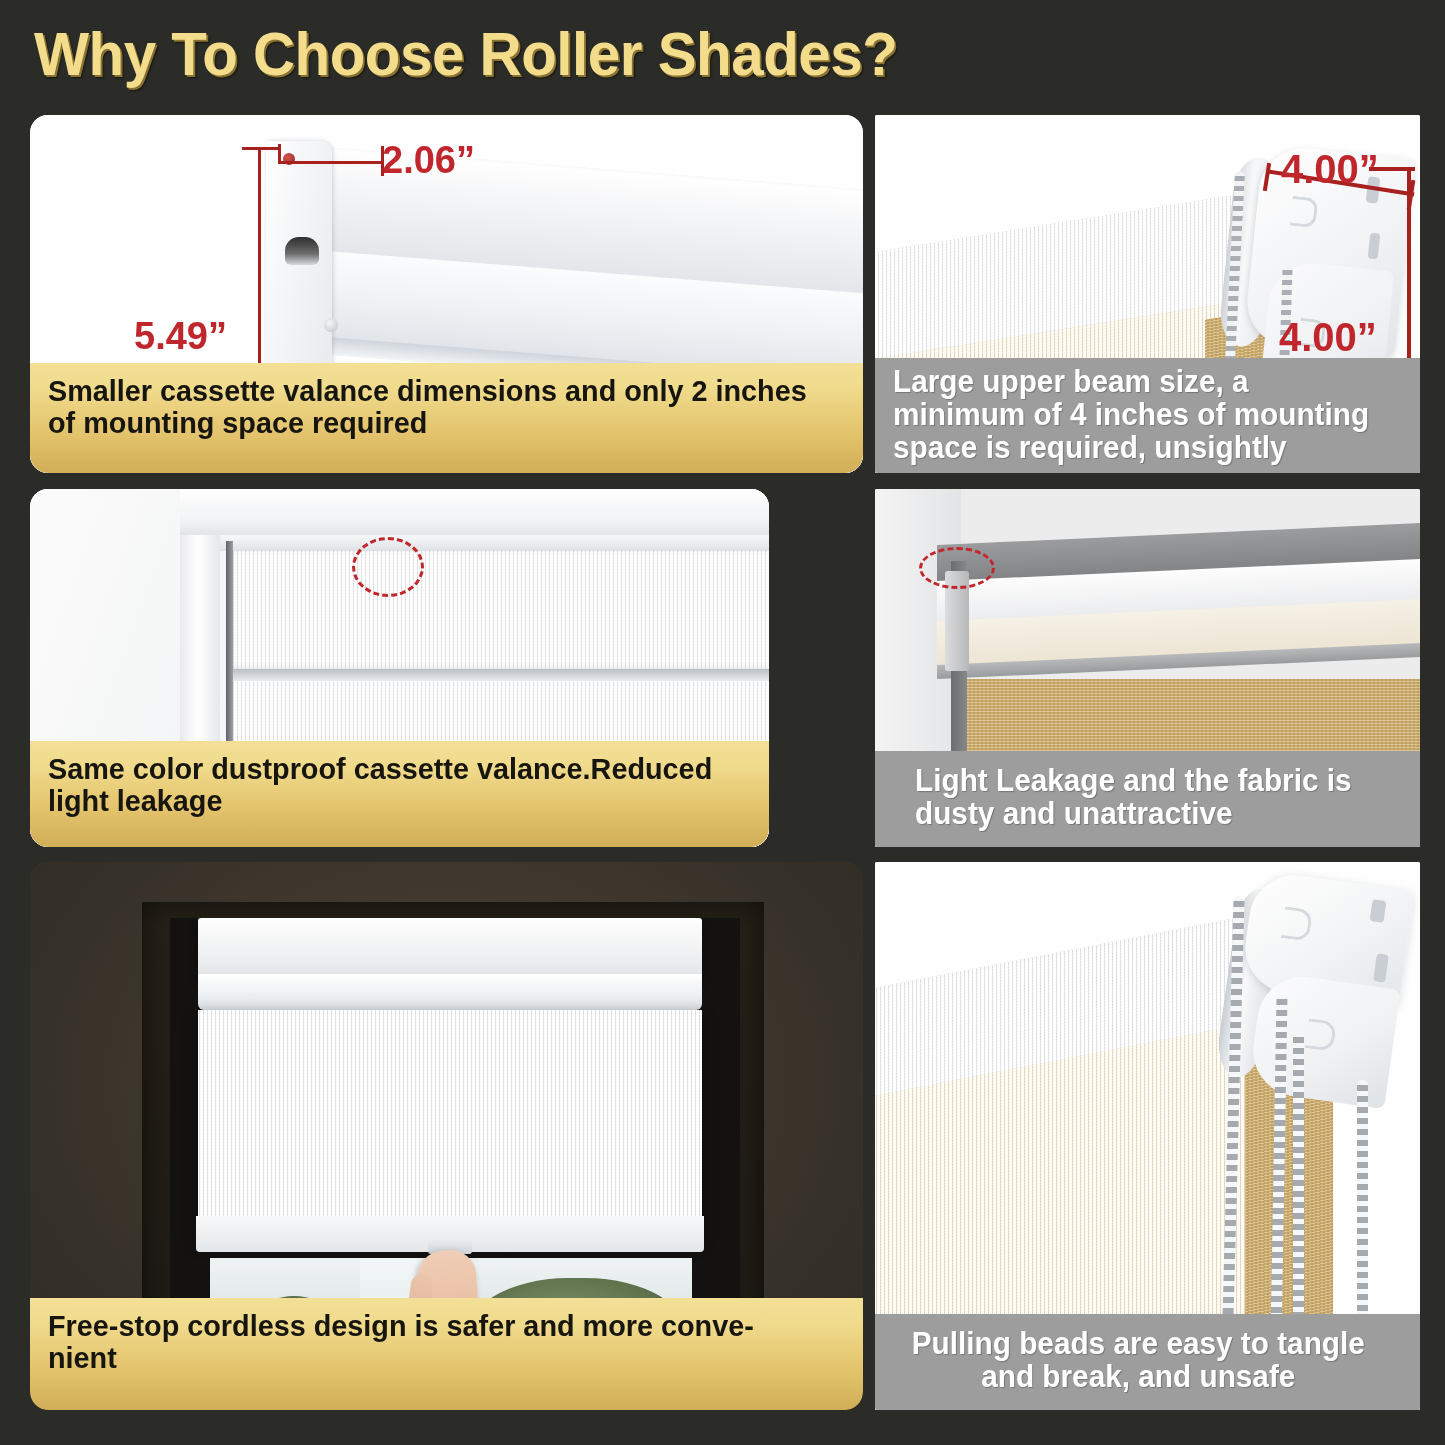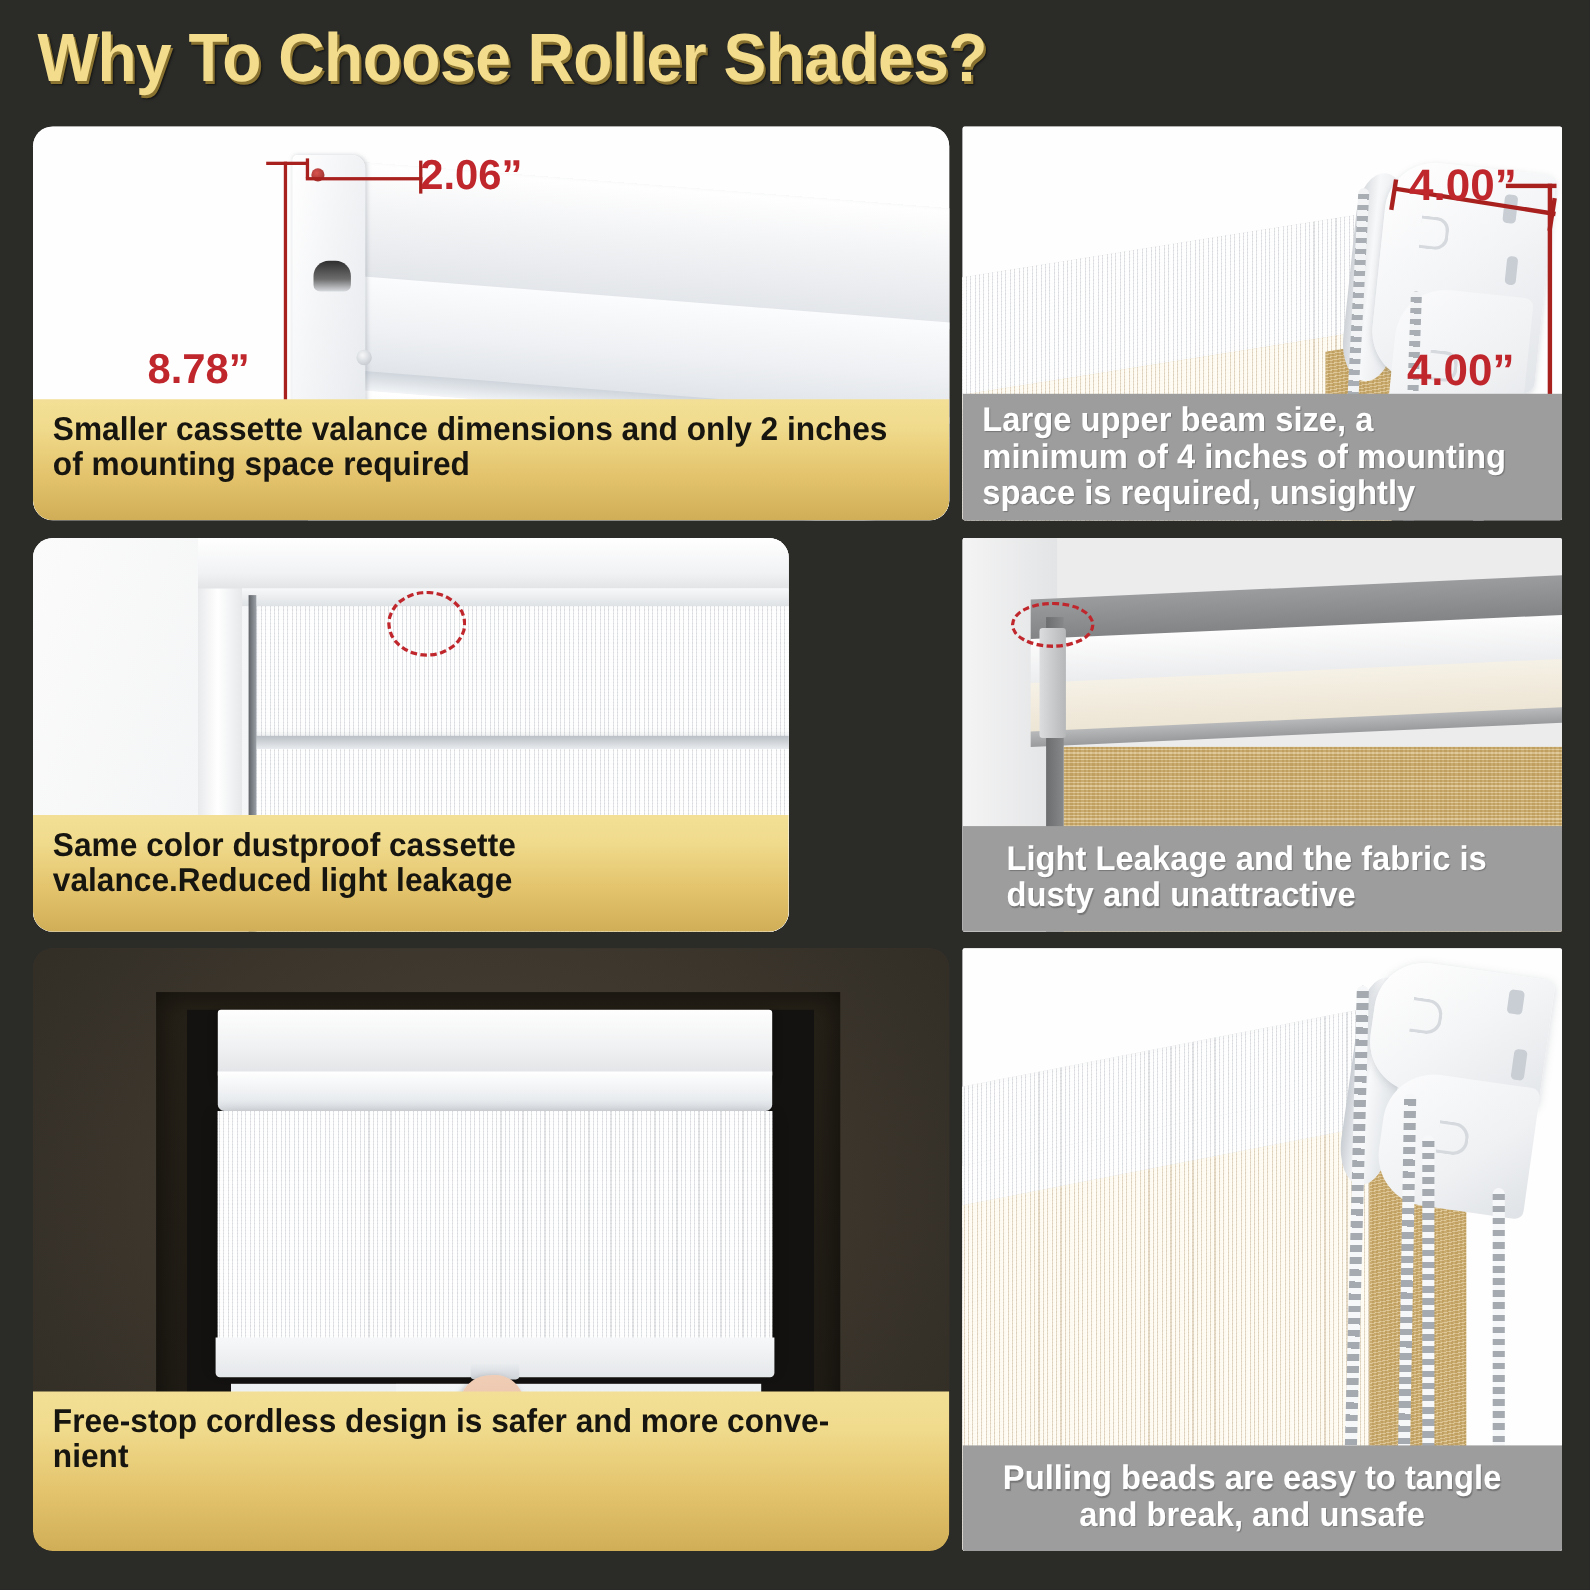--- a/index.html
+++ b/index.html
@@ -129,21 +129,21 @@
            background:radial-gradient(circle at 40% 35%,#d9534f,#8a2a28); border-radius:50%;"></div>
 
       <div class="dimline" style="left:248px; top:46px; width:106px; height:3px;"></div>
       <div class="dimline" style="left:248px; top:29px; width:3px; height:18px;"></div>
       <div class="dimline" style="left:351px; top:31px; width:3px; height:30px;"></div>
       <div class="dimtext" style="left:352px; top:24px; font-size:38px;">2.06”</div>
 
       <div class="dimline" style="left:228px; top:32px; width:3px; height:295px;"></div>
       <div class="dimline" style="left:212px; top:32px; width:38px; height:3px;"></div>
       <div class="dimline" style="left:212px; top:324px; width:38px; height:3px;"></div>
-      <div class="dimtext" style="left:104px; top:200px; font-size:38px;">8.78”</div>
+      <div class="dimtext" style="left:104px; top:200px; font-size:38px;">5.49”</div>
     </div>
 
     <div class="cap gold" style="height:110px;">
       <span>Smaller cassette valance dimensions and only 2 inches of mounting space required</span>
     </div>
   </div>
 
   <div class="panel right" style="left:875px; top:115px; width:545px; height:358px; background:#ffffff;">
     <div class="photo" style="height:358px;">
       <div class="white-bg"></div>
@@ -186,21 +186,21 @@
       <div class="dimline" style="left:494px; top:52px; width:46px; height:4px;"></div>
       <div class="dimline" style="left:494px; top:330px; width:46px; height:4px;"></div>
       <div class="dimtext" style="left:404px; top:200px; font-size:40px;">4.00”</div>
     </div>
 
     <div class="cap gray" style="height:115px; padding-top:8px;">
       <span style="font-size:31px;">Large upper beam size, a minimum of 4 inches of mounting space is required, unsightly</span>
     </div>
   </div>
 
-  <div class="panel left" style="left:30px; top:489px; width:687px; height:358px; background:#fdfdfd;">
+  <div class="panel left" style="left:30px; top:489px; width:739px; height:358px; background:#fdfdfd;">
     <div class="photo" style="height:358px;">
       <div style="position:absolute; inset:0; background:linear-gradient(110deg,#fbfbfb 0%,#f4f5f6 30%,#ffffff 100%);"></div>
 
       <div style="position:absolute; left:150px; top:0; width:40px; height:358px;
            background:linear-gradient(90deg,#e9eaec,#ffffff 45%,#e6e8ea);"></div>
       <div style="position:absolute; left:150px; top:0; width:690px; height:46px;
            background:linear-gradient(180deg,#ffffff,#f1f2f4 70%,#e2e4e6);"></div>
       <div style="position:absolute; left:190px; top:46px; width:650px; height:16px;
            background:linear-gradient(180deg,#f7f8f9,#dfe2e5);"></div>
 
@@ -296,21 +296,21 @@
       <div style="position:absolute; left:398px; top:378px; width:44px; height:14px;
            background:linear-gradient(180deg,#e9ecef,#cfd4d9); border-radius:3px;"></div>
 
       <div style="position:absolute; left:392px; top:388px; width:58px; height:160px;
            background:linear-gradient(180deg,#f0cdb6 0%,#e8bda2 45%,#dcae92 100%);
            border-radius:26px 26px 12px 12px; transform:rotate(-4deg); box-shadow:-2px 2px 6px rgba(0,0,0,.25);"></div>
       <div style="position:absolute; left:378px; top:412px; width:22px; height:62px;
            background:linear-gradient(180deg,#ecc5ad,#ddb096); border-radius:12px; transform:rotate(8deg);"></div>
     </div>
 
-    <div class="cap gold" style="height:145px;justify-content:center;">
+    <div class="cap gold" style="height:112px;justify-content:center;">
       <span>Free-stop cordless design is safer and more conve-nient</span>
     </div>
   </div>
 
   <div class="panel right" style="left:875px; top:862px; width:545px; height:548px; background:#ffffff;text-align:center;">
     <div class="photo" style="height:548px;">
       <div class="white-bg"></div>
 
       <div class="weave-white" style="position:absolute; left:-20px; top:52px; width:400px; height:92px; transform:skewY(-11deg); transform-origin:right top;
                   box-shadow:inset 0 -4px 8px rgba(160,168,176,.3);"></div>

